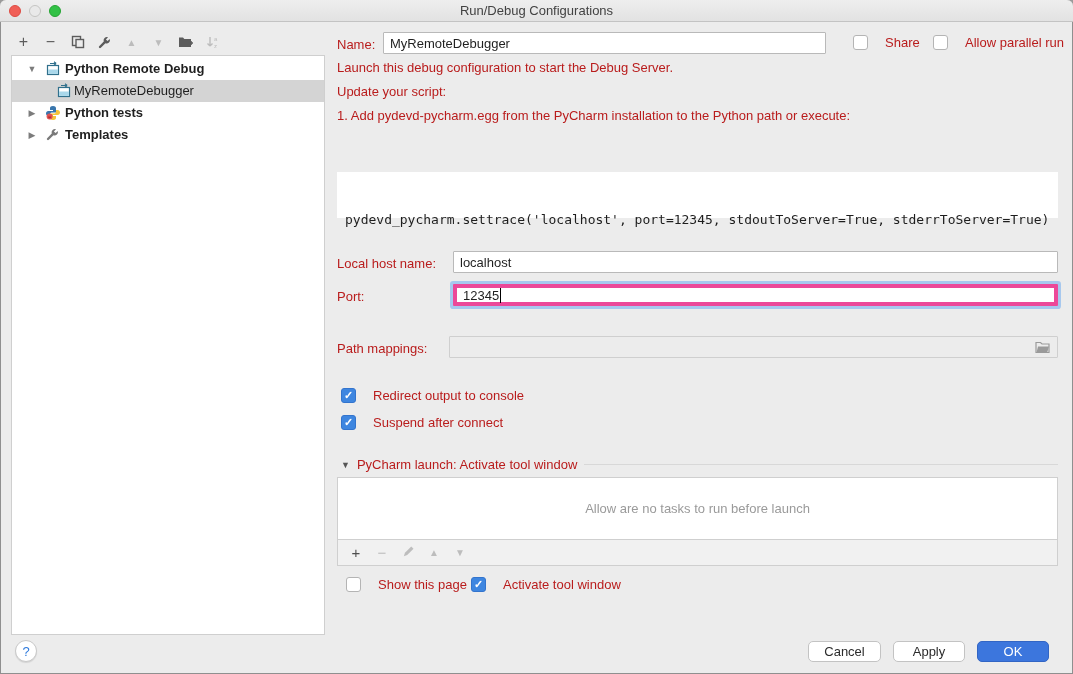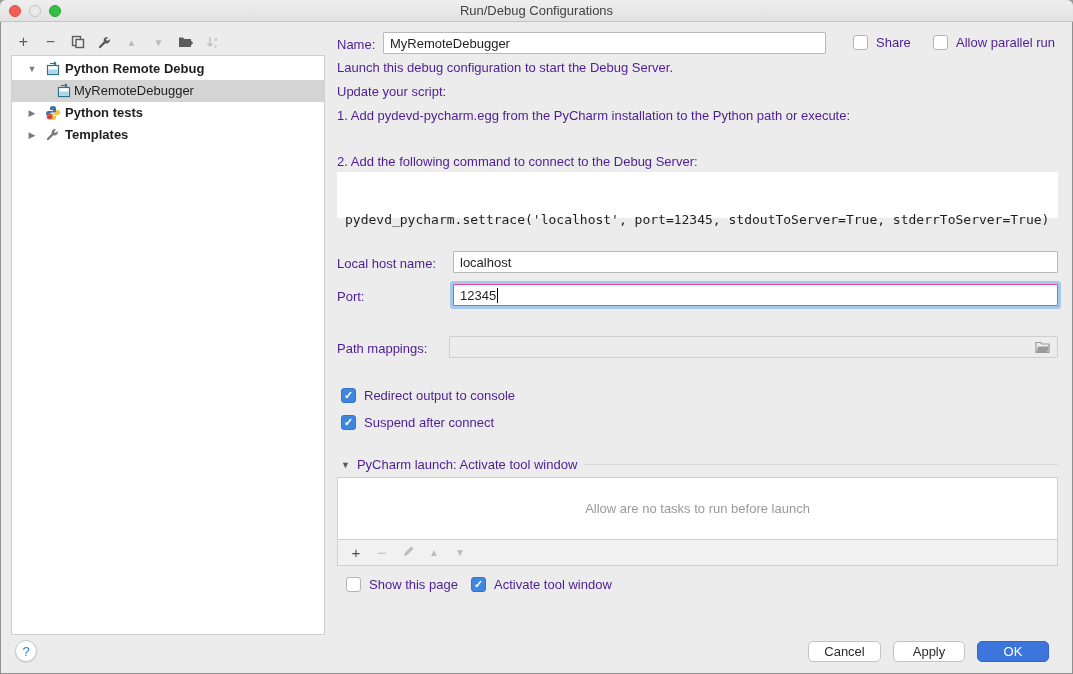--- a/index.html
+++ b/index.html
@@ -28,38 +28,38 @@
   
   .tree-panel { position:absolute; left:11px; top:55px; width:314px; height:580px;
                 background:#ffffff; border:1px solid #cfcfcf; }
   .tree-row { position:relative; height:22px; display:flex; align-items:center; }
   .tree-row.selected { background:#d4d4d4; }
   .tw-arrow { position:absolute; left:14px; width:12px; text-align:center; font-size:9px; color:#7c7c7c; }
   .tree-icon { position:absolute; top:3px; width:16px; height:16px; }
   .tree-label { position:absolute; top:3px; font-size:13px; }
   .tree-label.bold { font-weight:bold; }
   .row-abs { position:absolute; }
-  .lbl { font-size:13px; color:#4c1d95; }
+  .lbl { font-size:13px; color:#b91c1c; }
 
   .text-field { background:#ffffff; border:1px solid #b9b9b9; border-radius:1px;
                 font-size:13px; padding:2px 6px; height:22px; display:flex; align-items:center; }
-  .text-field.focused { border:1px solid #ec4899; box-shadow:0 0 0 3px #a7c8ee; }
+  .text-field.focused { border:4px solid #ec4899; box-shadow:0 0 0 3px #a7c8ee; }
   .caret { display:inline-block; width:1px; height:15px; background:#000; margin-left:1px; }
   .text-field.disabled { background:#ececec; border:1px solid #cfcfcf; color:#8a8a8a;
                          justify-content:space-between; }
 
   .code-block { position:absolute; background:#ffffff; font-family:"DejaVu Sans Mono", monospace;
                 font-size:13px; color:#1e1e1e; padding:3px 8px; line-height:18px; white-space:pre; }
 
   .checkbox { width:15px; height:15px; border-radius:3px; background:#ffffff;
               border:1px solid #b4b4b4; display:inline-flex; align-items:center; justify-content:center;
               flex:none; }
   .checkbox.checked { background:#3e86e0; border:1px solid #3374cd; color:#fff;
                       font-size:11px; font-weight:bold; line-height:1; }
-  .cb-row { display:flex; align-items:center; gap:8px; }
+  .cb-row { display:flex; align-items:center; gap:17px; }
 
   .section-head { display:flex; align-items:center; gap:7px; }
   .section-head .disc { font-size:9px; color:#555; }
   .section-rule { flex:1; height:1px; background:#d8d8d8; }
 
   .empty-box { position:absolute; background:#ffffff; border:1px solid #cfcfcf;
                display:flex; align-items:center; justify-content:center; color:#9a9a9a; }
   .mini-toolbar { position:absolute; background:#f1f1f1; border:1px solid #cfcfcf; border-top:none;
                   display:flex; align-items:center; gap:10px; padding-left:10px; }
   .mini-btn { font-size:15px; color:#4e4e4e; width:16px; text-align:center; }
@@ -177,21 +177,20 @@
   <div class="row-abs cb-row" style="left:933px; top:35px;">
     <span class="checkbox"></span>
     <span class="lbl">Allow parallel run</span>
   </div>
 
   <div class="row-abs lbl" style="left:337px; top:60px;">Launch this debug configuration to start the Debug Server.</div>
   <div class="row-abs lbl" style="left:337px; top:84px;">Update your script:</div>
   <div class="row-abs lbl" style="left:337px; top:108px;">1. Add pydevd-pycharm.egg from the PyCharm installation to the Python path or execute:</div>
 
 
-  <div class="row-abs lbl" style="left:337px; top:154px;">2. Add the following command to connect to the Debug Server:</div>
 
   <div class="code-block" style="left:337px; top:172px; width:721px; height:46px;">
     <div>pydevd_pycharm.settrace('localhost', port=12345, stdoutToServer=True, stderrToServer=True)</div>
   </div>
 
   <div class="row-abs lbl" style="left:337px; top:256px;">Local host name:</div>
   <div class="row-abs text-field" style="left:453px; top:251px; width:605px;">
     <span>localhost</span>
   </div>
 

